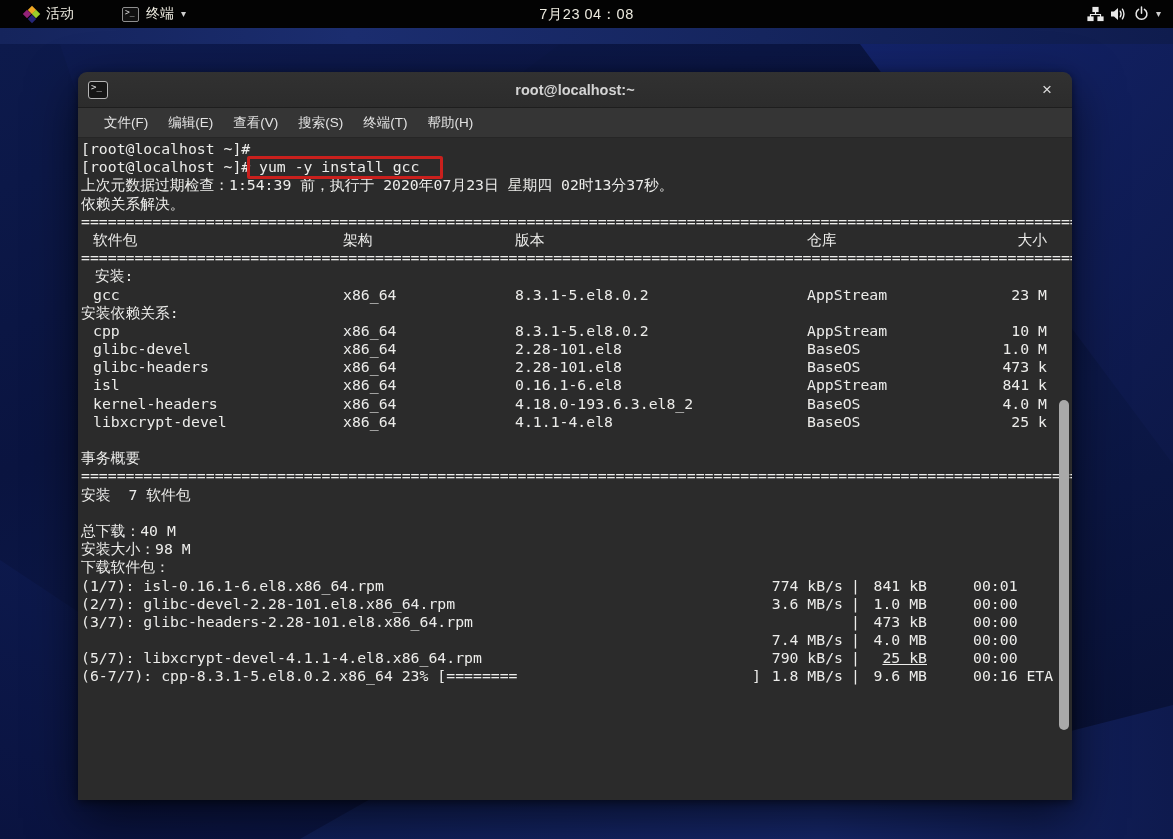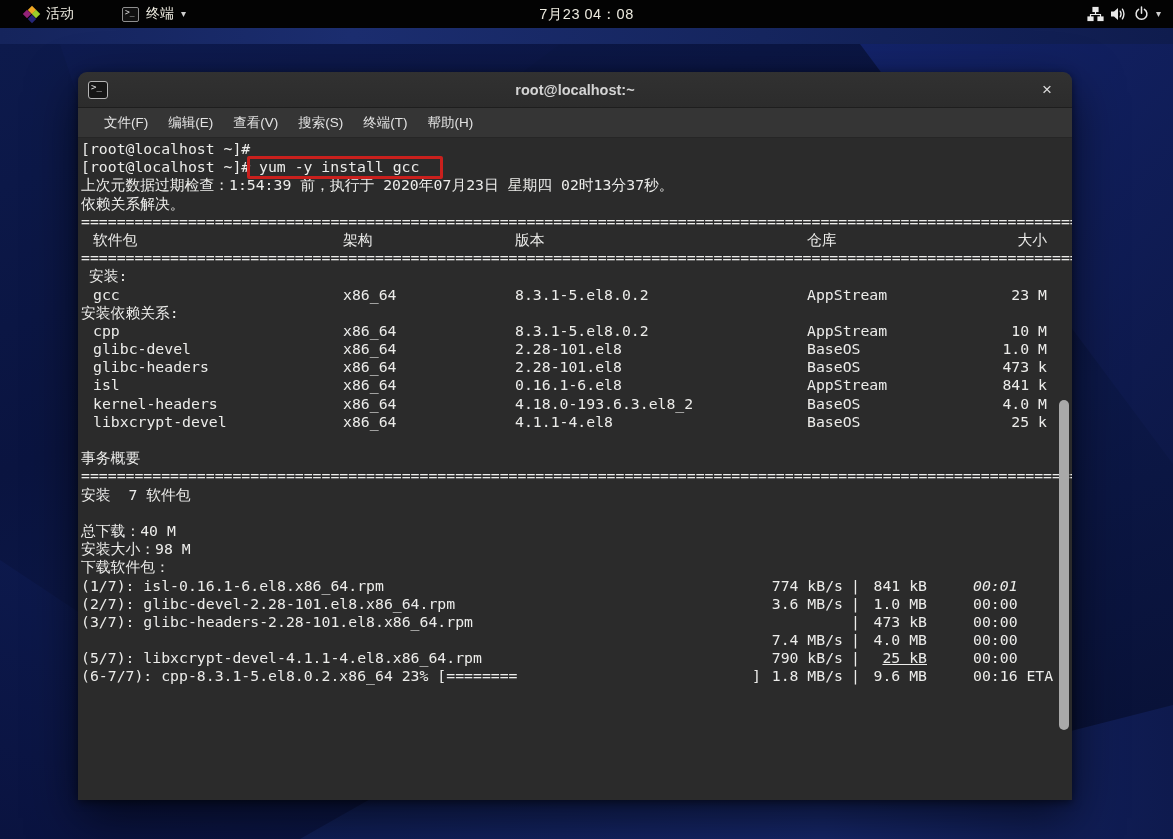--- a/index.html
+++ b/index.html
@@ -122,38 +122,38 @@
         <span class="mitem">帮助(H)</span>
       </div>
     <div class="term">
         <div class="tline"><span class="seg" style="left: 0px;">[root@localhost ~]# </span></div>
         <div class="tline"><span class="seg" style="left: 0px;">[root@localhost ~]# </span><span class="hlbox" style="left: 166px; top: -2px; width: 196px; height: 23px; border-color: rgb(201, 32, 29);"></span><span class="seg" style="left: 178px;">yum -y install gcc</span></div>
         <div class="tline"><span class="seg" style="left: 0px;">上次元数据过期检查：1:54:39 前，执行于 2020年07月23日 星期四 02时13分37秒。</span></div>
         <div class="tline"><span class="seg" style="left: 0px;">依赖关系解决。</span></div>
         <div class="tline"><span class="seg" style="left: 0px;">================================================================================================================</span></div>
         <div class="tline"><span class="seg" style="left: 12px;">软件包</span><span class="seg" style="left: 262px;">架构</span><span class="seg" style="left: 434px;">版本</span><span class="seg" style="left: 726px;">仓库</span><span class="seg segr" style="width: 966px;">大小</span></div>
         <div class="tline"><span class="seg" style="left: 0px;">================================================================================================================</span></div>
-        <div class="tline"><span class="seg" style="left: 8px;">安装:</span></div>
+        <div class="tline"><span class="seg" style="left: 14px;">安装:</span></div>
         <div class="tline"><span class="seg" style="left: 12px;">gcc</span><span class="seg" style="left: 262px;">x86_64</span><span class="seg" style="left: 434px;">8.3.1-5.el8.0.2</span><span class="seg" style="left: 726px;">AppStream</span><span class="seg segr" style="width: 966px;">23 M</span></div>
         <div class="tline"><span class="seg" style="left: 0px;">安装依赖关系:</span></div>
         <div class="tline"><span class="seg" style="left: 12px;">cpp</span><span class="seg" style="left: 262px;">x86_64</span><span class="seg" style="left: 434px;">8.3.1-5.el8.0.2</span><span class="seg" style="left: 726px;">AppStream</span><span class="seg segr" style="width: 966px;">10 M</span></div>
         <div class="tline"><span class="seg" style="left: 12px;">glibc-devel</span><span class="seg" style="left: 262px;">x86_64</span><span class="seg" style="left: 434px;">2.28-101.el8</span><span class="seg" style="left: 726px;">BaseOS</span><span class="seg segr" style="width: 966px;">1.0 M</span></div>
         <div class="tline"><span class="seg" style="left: 12px;">glibc-headers</span><span class="seg" style="left: 262px;">x86_64</span><span class="seg" style="left: 434px;">2.28-101.el8</span><span class="seg" style="left: 726px;">BaseOS</span><span class="seg segr" style="width: 966px;">473 k</span></div>
         <div class="tline"><span class="seg" style="left: 12px;">isl</span><span class="seg" style="left: 262px;">x86_64</span><span class="seg" style="left: 434px;">0.16.1-6.el8</span><span class="seg" style="left: 726px;">AppStream</span><span class="seg segr" style="width: 966px;">841 k</span></div>
         <div class="tline"><span class="seg" style="left: 12px;">kernel-headers</span><span class="seg" style="left: 262px;">x86_64</span><span class="seg" style="left: 434px;">4.18.0-193.6.3.el8_2</span><span class="seg" style="left: 726px;">BaseOS</span><span class="seg segr" style="width: 966px;">4.0 M</span></div>
         <div class="tline"><span class="seg" style="left: 12px;">libxcrypt-devel</span><span class="seg" style="left: 262px;">x86_64</span><span class="seg" style="left: 434px;">4.1.1-4.el8</span><span class="seg" style="left: 726px;">BaseOS</span><span class="seg segr" style="width: 966px;">25 k</span></div>
         <div class="tline"></div>
         <div class="tline"><span class="seg" style="left: 0px;">事务概要</span></div>
         <div class="tline"><span class="seg" style="left: 0px;">================================================================================================================</span></div>
         <div class="tline"><span class="seg" style="left: 0px;">安装  7 软件包</span></div>
         <div class="tline"></div>
         <div class="tline"><span class="seg" style="left: 0px;">总下载：40 M</span></div>
         <div class="tline"><span class="seg" style="left: 0px;">安装大小：98 M</span></div>
         <div class="tline"><span class="seg" style="left: 0px;">下载软件包：</span></div>
-        <div class="tline"><span class="seg" style="left: 0px;">(1/7): isl-0.16.1-6.el8.x86_64.rpm</span><span class="seg segr" style="width: 762px;">774 kB/s</span><span class="seg" style="left: 770px;">|</span><span class="seg segr" style="width: 846px;">841 kB</span><span class="seg" style="left: 892px; font-style: italic;">00:01</span></div>
+        <div class="tline"><span class="seg" style="left: 0px;">(1/7): isl-0.16.1-6.el8.x86_64.rpm</span><span class="seg segr" style="width: 762px;">774 kB/s</span><span class="seg" style="left: 770px;">|</span><span class="seg segr" style="width: 846px;">841 kB</span><span class="seg" style="left: 892px;">00:01</span></div>
         <div class="tline"><span class="seg" style="left: 0px;">(2/7): glibc-devel-2.28-101.el8.x86_64.rpm</span><span class="seg segr" style="width: 762px;">3.6 MB/s</span><span class="seg" style="left: 770px;">|</span><span class="seg segr" style="width: 846px;">1.0 MB</span><span class="seg" style="left: 892px;">00:00</span></div>
         <div class="tline"><span class="seg" style="left: 0px;">(3/7): glibc-headers-2.28-101.el8.x86_64.rpm</span><span class="seg" style="left: 770px;">|</span><span class="seg segr" style="width: 846px;">473 kB</span><span class="seg" style="left: 892px;">00:00</span></div>
         <div class="tline"><span class="seg segr" style="width: 762px; text-align: right;">7.4 MB/s</span><span class="seg" style="left: 770px;">|</span><span class="seg segr" style="width: 846px;">4.0 MB</span><span class="seg" style="left: 892px;">00:00</span></div>
         <div class="tline"><span class="seg" style="left: 0px;">(5/7): libxcrypt-devel-4.1.1-4.el8.x86_64.rpm</span><span class="seg segr" style="width: 762px;">790 kB/s</span><span class="seg" style="left: 770px;">|</span><span class="seg segr" style="width: 846px; text-decoration: underline;">25 kB</span><span class="seg" style="left: 892px;">00:00</span></div>
         <div class="tline"><span class="seg" style="left: 0px;">(6-7/7): cpp-8.3.1-5.el8.0.2.x86_64 23% [========</span><span class="seg" style="left: 671px;">]</span><span class="seg segr" style="width: 762px;">1.8 MB/s</span><span class="seg" style="left: 770px;">|</span><span class="seg segr" style="width: 846px;">9.6 MB</span><span class="seg" style="left: 892px;">00:16 ETA</span></div>
       </div>
     <div class="scrollbar"></div>
   </div>
 
 </div>

